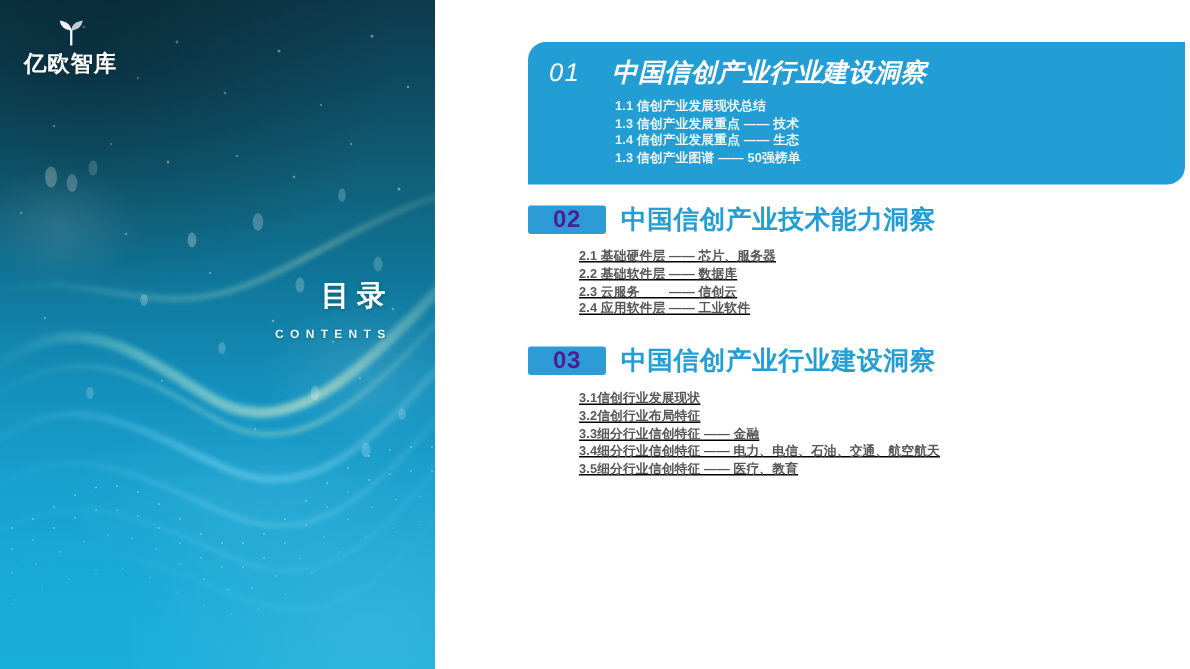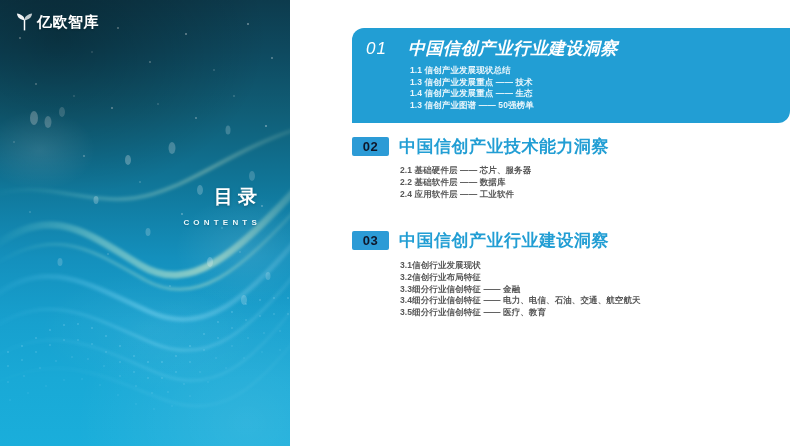--- a/index.html
+++ b/index.html
@@ -54,20 +54,21 @@
   }
 
   
   .logo {
     position: absolute;
     left: 16px;
     top: 12px;
     display: flex;
     align-items: center;
     gap: 4px;
+    flex-direction: column;
   }
   .logo-mark { display:block; }
   .logo-text {
     color: #ffffff;
     font-size: 15px;
     font-weight: 700;
     letter-spacing: 0.5px;
     line-height: 1;
     white-space: nowrap;
     text-shadow: 0 1px 2px rgba(0,0,0,0.25);
@@ -156,37 +157,38 @@
 
   .sec-head-plain {
     display: flex;
     align-items: center;
   }
   .num-badge {
     display: inline-flex;
     align-items: center;
     justify-content: center;
     background: #2c9bd6;
-    color: #0f172a;
-    font-size: 13px;
-    font-weight: 700;
-    width: 37px;
+    color: #4c1d95;
+    font-size: 16px;
+    font-weight: 700;
+    width: 52px;
     height: 19px;
     border-radius: 2px;
     letter-spacing: 0.5px;
   }
   .sec-title-blue {
     color: #229ed4;
     font-size: 17px;
     font-weight: 700;
     letter-spacing: 0.5px;
     margin-left: 10px;
   }
   .sub-list-gray {
-    margin: 7px 0 0 48px;
+    margin: 7px 0 0 34px;
+    text-decoration: underline;
   }
   .sub-list-gray .sub-item {
     color: #575757;
     font-size: 8.5px;
     font-weight: 700;
     line-height: 11.8px;
     letter-spacing: 0.1px;
     white-space: nowrap;
   }
   .sec-03 .sub-list-gray { margin-top: 8px; }
@@ -405,20 +407,21 @@
     </div>
 
     <div class="section sec-02">
       <div class="sec-head-plain">
         <span class="num-badge">02</span>
         <span class="sec-title-blue">中国信创产业技术能力洞察</span>
       </div>
       <div class="sub-list-gray">
         <div class="sub-item">2.1 基础硬件层 —— 芯片、服务器</div>
         <div class="sub-item">2.2 基础软件层 —— 数据库</div>
+        <div class="sub-item">2.3 云服务　　 —— 信创云</div>
         <div class="sub-item">2.4 应用软件层 —— 工业软件</div>
       </div>
     </div>
 
     <div class="section sec-03">
       <div class="sec-head-plain">
         <span class="num-badge">03</span>
         <span class="sec-title-blue">中国信创产业行业建设洞察</span>
       </div>
       <div class="sub-list-gray">

